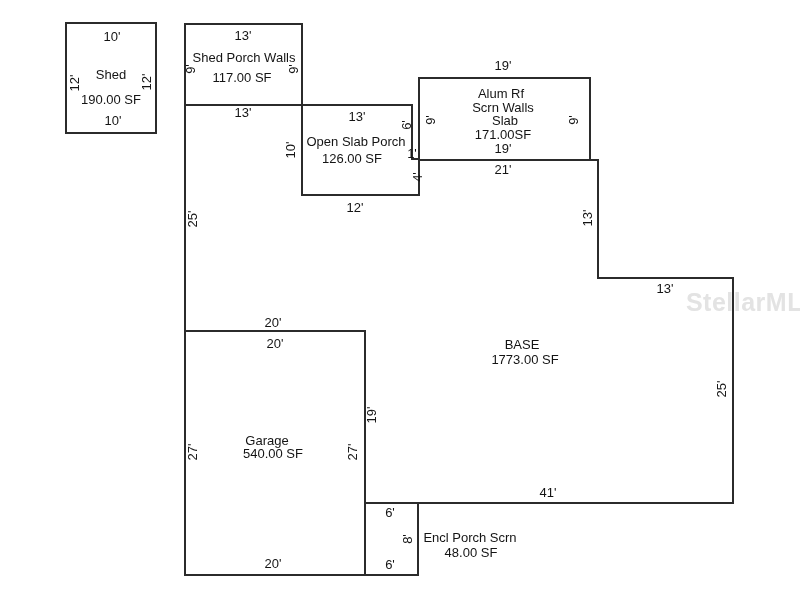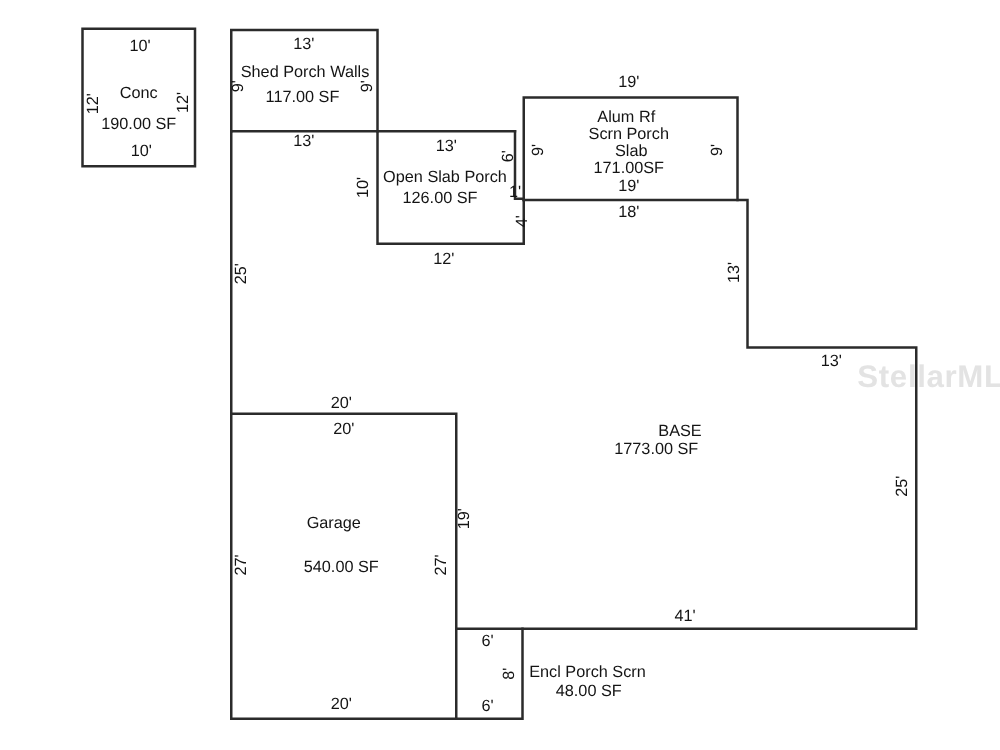--- a/index.html
+++ b/index.html
@@ -33,21 +33,21 @@
   <path d="M185,105 V24 H302 V105"></path>
   <path d="M185,105 H412"></path>
   <path d="M302,105 V195 H419 V159 H412 V105"></path>
   <path d="M419,160 V78 H590 V160"></path>
   <path d="M419,160 H598 V278 H733 V503 H365"></path>
   <path d="M185,105 V575 H365 V331 H185"></path>
   <path d="M418,503 V575 H365"></path>
 </svg>
 
 <div class="lbl" style="left:112px;top:36px">10'</div>
-<div class="lbl" style="left:111px;top:74px">Conc</div>
+<div class="lbl" style="left:111px;top:74px">Shed</div>
 <div class="lbl" style="left:111px;top:99px">190.00 SF</div>
 <div class="lbl" style="left:113px;top:120px">10'</div>
 <div class="lbl rot" style="left:74px;top:83px">12'</div>
 <div class="lbl rot" style="left:146px;top:82px">12'</div>
 
 <div class="lbl" style="left:243px;top:35px">13'</div>
 <div class="lbl" style="left:244px;top:57px">Shed Porch Walls</div>
 <div class="lbl" style="left:242px;top:77px">117.00 SF</div>
 <div class="lbl rot" style="left:190px;top:69px">9'</div>
 <div class="lbl rot" style="left:293px;top:69px">9'</div>
@@ -57,40 +57,40 @@
 <div class="lbl" style="left:356px;top:141px">Open Slab Porch</div>
 <div class="lbl" style="left:352px;top:158px">126.00 SF</div>
 <div class="lbl rot" style="left:290px;top:150px">10'</div>
 <div class="lbl rot" style="left:406px;top:125px">6'</div>
 <div class="lbl" style="left:412px;top:153px">1'</div>
 <div class="lbl rot" style="left:417px;top:177px">4'</div>
 <div class="lbl" style="left:355px;top:207px">12'</div>
 
 <div class="lbl" style="left:503px;top:65px">19'</div>
 <div class="lbl" style="left:501px;top:93px">Alum Rf</div>
-<div class="lbl" style="left:503px;top:107px">Scrn Porch</div>
+<div class="lbl" style="left:503px;top:107px">Scrn Walls</div>
 <div class="lbl" style="left:505px;top:120px">Slab</div>
 <div class="lbl" style="left:503px;top:134px">171.00SF</div>
 <div class="lbl" style="left:503px;top:148px">19'</div>
 <div class="lbl rot" style="left:430px;top:120px">9'</div>
 <div class="lbl rot" style="left:573px;top:120px">9'</div>
-<div class="lbl" style="left:503px;top:169px">18'</div>
+<div class="lbl" style="left:503px;top:169px">21'</div>
 
-<div class="lbl" style="left:544px;top:344px">BASE</div>
+<div class="lbl" style="left:522px;top:344px">BASE</div>
 <div class="lbl" style="left:525px;top:359px">1773.00 SF</div>
 <div class="lbl rot" style="left:192px;top:219px">25'</div>
 <div class="lbl" style="left:273px;top:322px">20'</div>
 <div class="lbl rot" style="left:371px;top:415px">19'</div>
 <div class="lbl rot" style="left:587px;top:218px">13'</div>
 <div class="lbl" style="left:665px;top:288px">13'</div>
 <div class="lbl rot" style="left:721px;top:389px">25'</div>
 <div class="lbl" style="left:548px;top:492px">41'</div>
 
 <div class="lbl" style="left:275px;top:343px">20'</div>
-<div class="lbl" style="left:267px;top:418px">Garage</div>
+<div class="lbl" style="left:267px;top:440px">Garage</div>
 <div class="lbl" style="left:273px;top:453px">540.00 SF</div>
 <div class="lbl rot" style="left:192px;top:452px">27'</div>
 <div class="lbl rot" style="left:352px;top:452px">27'</div>
 <div class="lbl" style="left:273px;top:563px">20'</div>
 
 <div class="lbl" style="left:390px;top:512px">6'</div>
 <div class="lbl rot" style="left:407px;top:539px">8'</div>
 <div class="lbl" style="left:390px;top:564px">6'</div>
 <div class="lbl" style="left:470px;top:537px">Encl Porch Scrn</div>
 <div class="lbl" style="left:471px;top:552px">48.00 SF</div>

